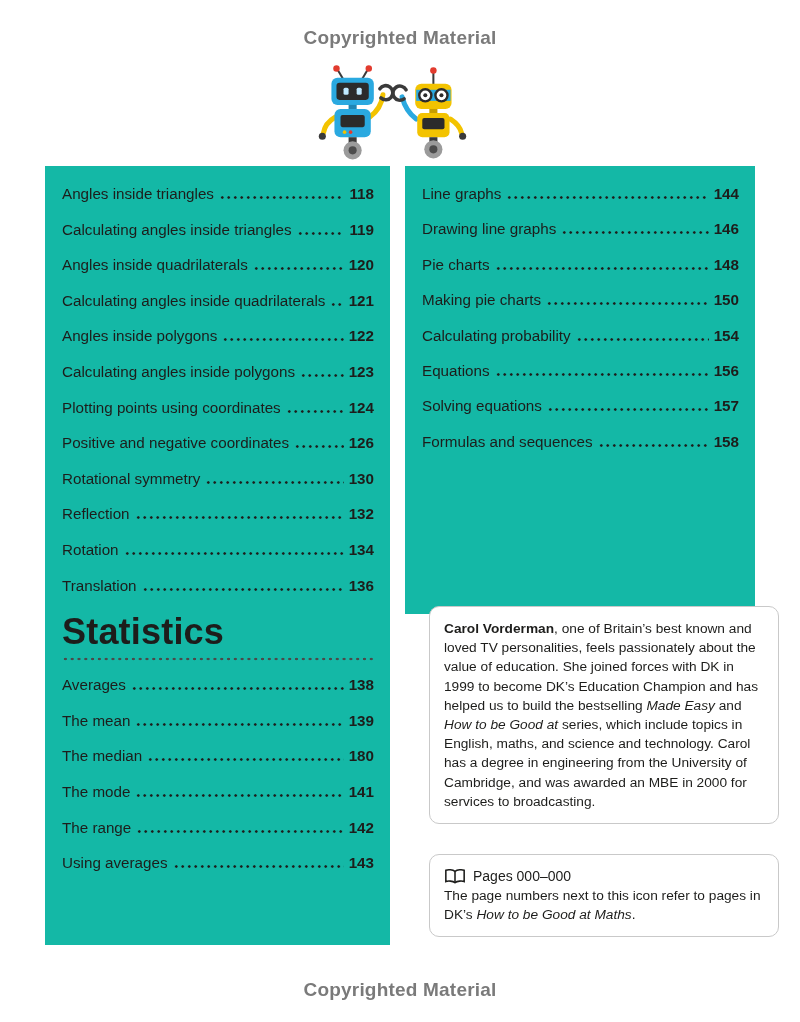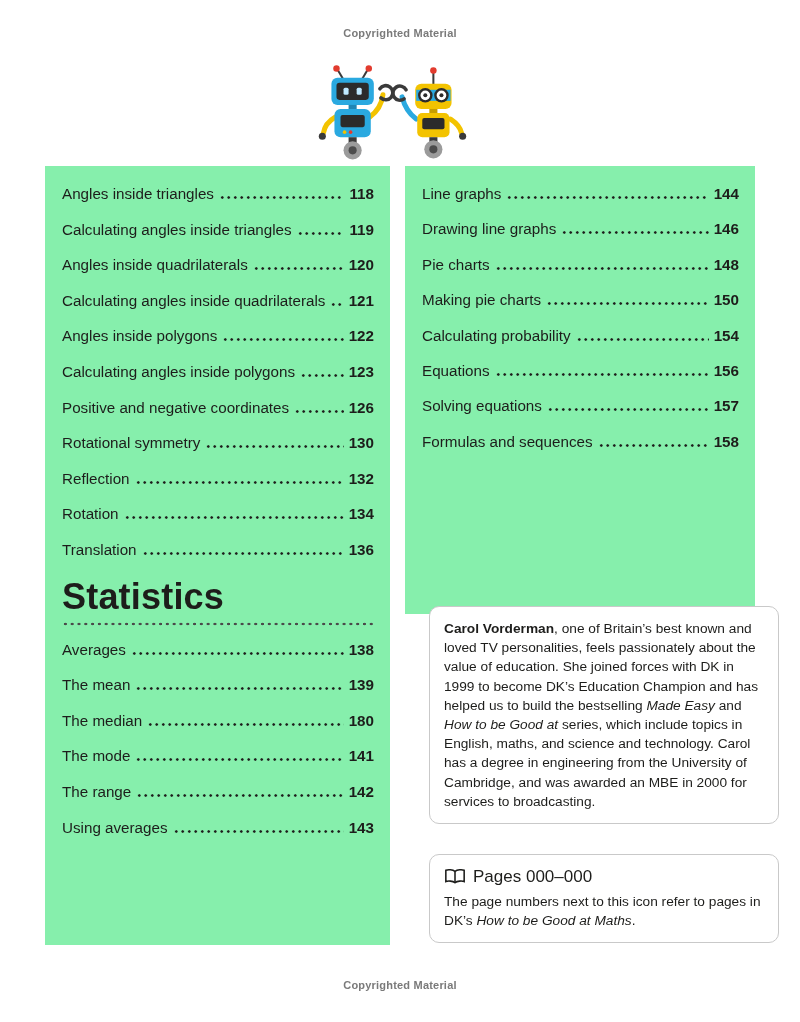--- a/index.html
+++ b/index.html
@@ -9,29 +9,29 @@
     position: relative;
     width: 800px; height: 1022px;
     margin: 0 auto;
     background: #ffffff;
     overflow: hidden;
   }
   .copyright {
     position: absolute; left: 0; width: 100%;
     text-align: center;
     color: #7a7a7a;
-    font-size: 11px; font-weight: 700; letter-spacing: .2px;
+    font-size: 19px; font-weight: 700; letter-spacing: .2px;
   }
   .copyright.top { top: 27px; }
   .copyright.bottom { top: 979px; }
 
   .robots { position: absolute; top: 62px; left: 287px; width: 212px; height: 102px; }
   .robots svg { width: 100%; height: 100%; display: block; }
 
-  .panel { position: absolute; background: #86efac; }
+  .panel { position: absolute; background: #14b8a6; }
   .panel-left  { left: 45px;  top: 166px; width: 345px; height: 779px; padding: 10px 16px 0 17px; }
   .panel-right { left: 405px; top: 166px; width: 350px; height: 448px; padding: 10px 16px 0 17px; }
 
   .toc-row {
     display: flex; align-items: baseline;
     height: 35.6px;
     font-size: 15.2px;
   }
   .panel-right .toc-row { height: 35.4px; }
   .toc-label { line-height: 35.6px; white-space: nowrap; }
@@ -60,21 +60,21 @@
   .info-box {
     position: absolute; left: 429px; width: 350px;
     background: #ffffff;
     border: 1.5px solid #c9c9c9; border-radius: 10px;
     padding: 12px 14px;
   }
   .bio-box  { top: 606px; font-size: 13.7px; line-height: 19.2px; }
   .pages-box{ top: 854px; font-size: 13.7px; line-height: 19px; }
   .bold { font-weight: 700; }
   .italic { font-style: italic; }
-  .pages-header { display: flex; align-items: center; gap: 7px; margin-bottom: 6px; font-size: 17px; }
+  .pages-header { display: flex; align-items: center; gap: 7px; font-size: 14px; }
   .book-icon { width: 22px; height: 17px; flex: 0 0 auto; }
 </style>
 </head>
 <body>
 
 <div class="page">
 
   <div class="copyright top">Copyrighted Material</div>
 
   <div class="robots">
@@ -149,20 +149,25 @@
         <span class="toc-label">Angles inside polygons</span>
         <span class="leader"></span>
         <span class="toc-page">122</span>
       </div>
     <div class="toc-row">
         <span class="toc-label">Calculating angles inside polygons</span>
         <span class="leader"></span>
         <span class="toc-page">123</span>
       </div>
     <div class="toc-row">
+        <span class="toc-label">Plotting points using coordinates</span>
+        <span class="leader"></span>
+        <span class="toc-page">124</span>
+      </div>
+    <div class="toc-row">
         <span class="toc-label">Positive and negative coordinates</span>
         <span class="leader"></span>
         <span class="toc-page">126</span>
       </div>
     <div class="toc-row">
         <span class="toc-label">Rotational symmetry</span>
         <span class="leader"></span>
         <span class="toc-page">130</span>
       </div>
     <div class="toc-row">

